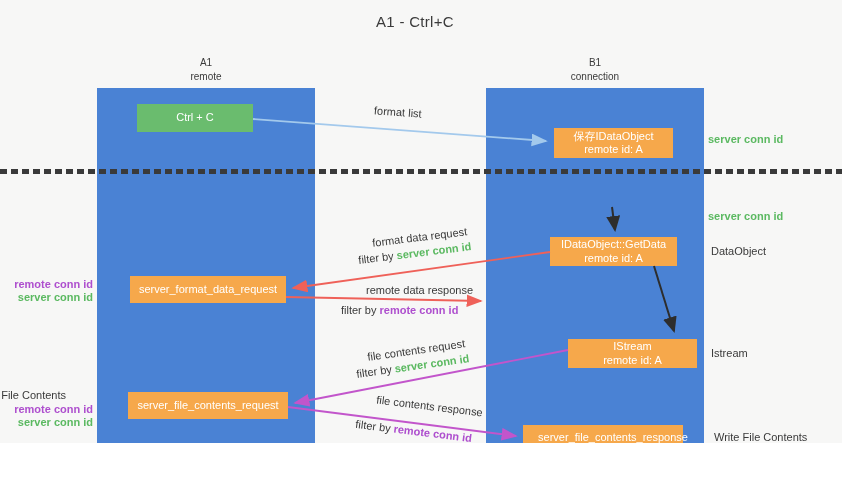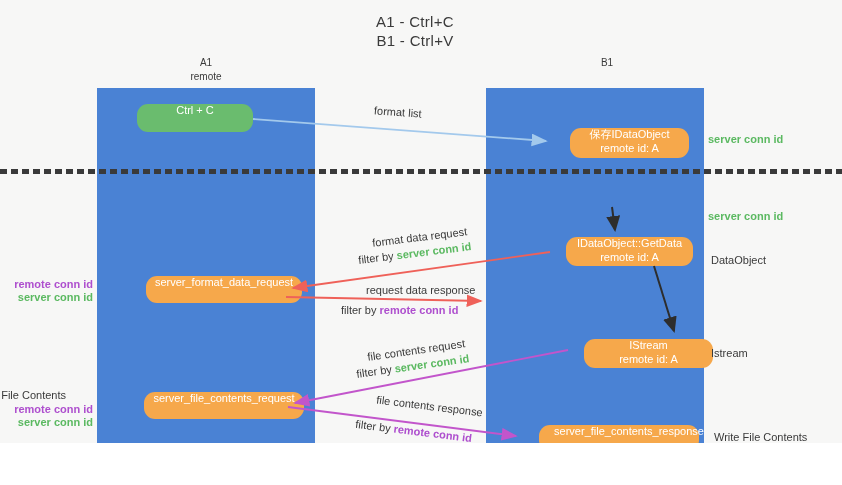--- a/index.html
+++ b/index.html
@@ -10,50 +10,50 @@
   }
   *{margin:0;padding:0;box-sizing:border-box;}
   html,body{font-family:"Liberation Sans",sans-serif;}
   #canvas{position:relative;width:842px;height:443px;background:var(--bg);overflow:hidden;}
   .col{position:absolute;top:88px;height:374px;background:var(--column-blue);}
   .col-header{position:absolute;top:56px;text-align:center;font-size:10px;line-height:14px;color:var(--text-dark);}
   .title{position:absolute;left:330px;top:12px;width:170px;text-align:center;font-size:15px;line-height:19px;color:var(--text-dark);letter-spacing:.3px;}
   .dotline{position:absolute;left:0;top:169px;width:842px;height:5px;
     background:repeating-linear-gradient(to right,#3a3a3a 0 7px,transparent 7px 11px);}
   .node{position:absolute;color:#fff;font-size:11px;line-height:13.5px;text-align:center;
-    display:flex;flex-direction:column;align-items:center;justify-content:flex-start;border-radius:11px;}
+    display:flex;flex-direction:column;align-items:center;justify-content:center;}
   .green{background:var(--node-green);}
-  .orange{background:var(--node-orange);margin-left:16px;}
+  .orange{background:var(--node-orange);}
   .lbl{position:absolute;font-size:11px;line-height:13px;color:var(--text-dark);white-space:nowrap;}
   .lbl b{font-weight:bold;}
   .t-green{color:var(--text-green);font-weight:bold;}
   .t-purple{color:var(--text-purple);font-weight:bold;}
   .right-align{text-align:right;}
   .rot-p4{transform:rotate(4deg);}
   .rot-n7{transform:rotate(-7deg);}
   .rot-n8{transform:rotate(-8deg);}
   .rot-p7{transform:rotate(7deg);}
   svg.arrows{position:absolute;left:0;top:0;pointer-events:none;}
 </style>
 </head>
 <body>
 
 <div id="canvas">
 
   <div class="title">
     <div>A1 - Ctrl+C</div>
-    <div>B1 - Ctrl+V</div>
   </div>
 
   <div class="col-header" style="left:97px;width:218px;">
     <div>A1</div>
     <div>remote</div>
   </div>
-  <div class="col-header" style="left:498px;width:218px;">
+  <div class="col-header" style="left:486px;width:218px;">
     <div>B1</div>
+    <div>connection</div>
   </div>
 
   <div class="col" style="left:97px;width:218px;"></div>
   <div class="col" style="left:486px;width:218px;"></div>
 
   <div class="dotline"></div>
 
   <div class="node green" style="left:137px;top:104px;width:116px;height:28px;">
     <div>Ctrl + C</div>
   </div>
@@ -109,32 +109,32 @@
     <line x1="654" y1="266" x2="674" y2="331" style="stroke:var(--arrow-black)" stroke-width="2" marker-end="url(#mh-black)"></line>
     <line x1="568" y1="350" x2="295" y2="403" style="stroke:var(--arrow-magenta)" stroke-width="1.8" marker-end="url(#mh-magenta)"></line>
     <line x1="288" y1="407" x2="516" y2="436" style="stroke:var(--arrow-magenta)" stroke-width="1.8" marker-end="url(#mh-magenta)"></line>
   </svg>
 
   <div class="lbl rot-p4" style="left:374px;top:106px;">format list</div>
 
   <div class="lbl rot-n7" style="left:372px;top:231px;">format data request</div>
   <div class="lbl rot-n7" style="left:358px;top:247px;"><span>filter by</span> <b class="t-green">server conn id</b></div>
 
-  <div class="lbl" style="left:366px;top:284px;">request data response</div>
+  <div class="lbl" style="left:366px;top:284px;">remote data response</div>
   <div class="lbl" style="left:341px;top:304px;"><span>filter by</span> <b class="t-purple">remote conn id</b></div>
 
   <div class="lbl rot-n8" style="left:367px;top:344px;">file contents request</div>
   <div class="lbl rot-n8" style="left:356px;top:360px;"><span>filter by</span> <b class="t-green">server conn id</b></div>
 
   <div class="lbl rot-p7" style="left:376px;top:400px;">file contents response</div>
   <div class="lbl rot-p7" style="left:355px;top:425px;"><span>filter by</span> <b class="t-purple">remote conn id</b></div>
 
   <div class="lbl t-green" style="left:708px;top:133px;">server conn id</div>
   <div class="lbl t-green" style="left:708px;top:210px;">server conn id</div>
-  <div class="lbl" style="left:711px;top:254px;">DataObject</div>
+  <div class="lbl" style="left:711px;top:245px;">DataObject</div>
   <div class="lbl" style="left:711px;top:347px;">Istream</div>
   <div class="lbl" style="left:714px;top:431px;">Write File Contents</div>
 
   <div class="lbl t-purple right-align" style="right:749px;top:278px;">remote conn id</div>
   <div class="lbl t-green right-align" style="right:749px;top:291px;">server conn id</div>
   <div class="lbl right-align" style="right:776px;top:389px;margin-left:25px;">Read File Contents</div>
   <div class="lbl t-purple right-align" style="right:749px;top:403px;">remote conn id</div>
   <div class="lbl t-green right-align" style="right:749px;top:416px;">server conn id</div>
 
 </div>

